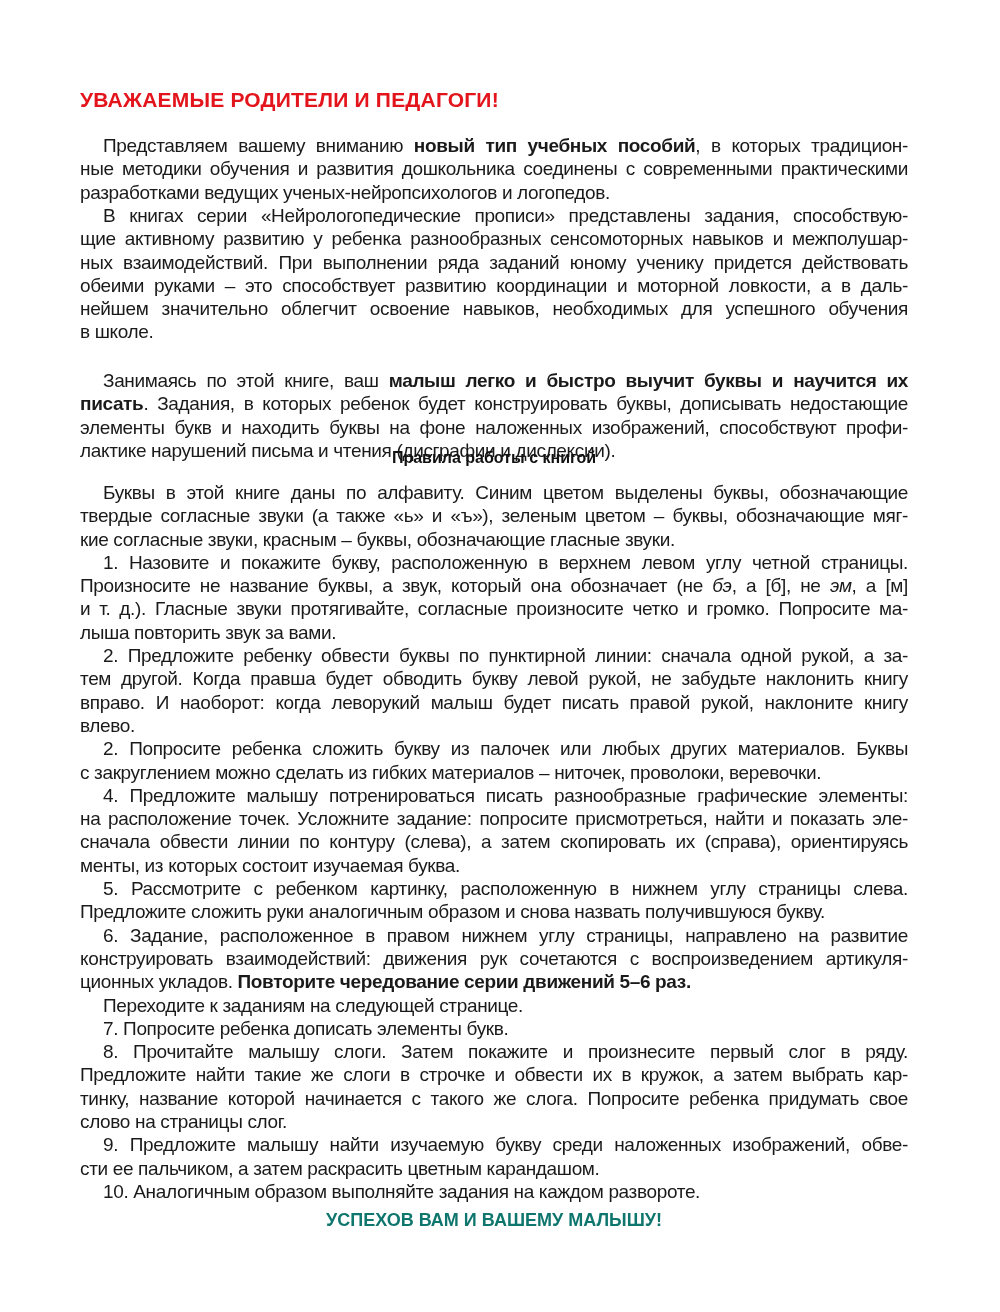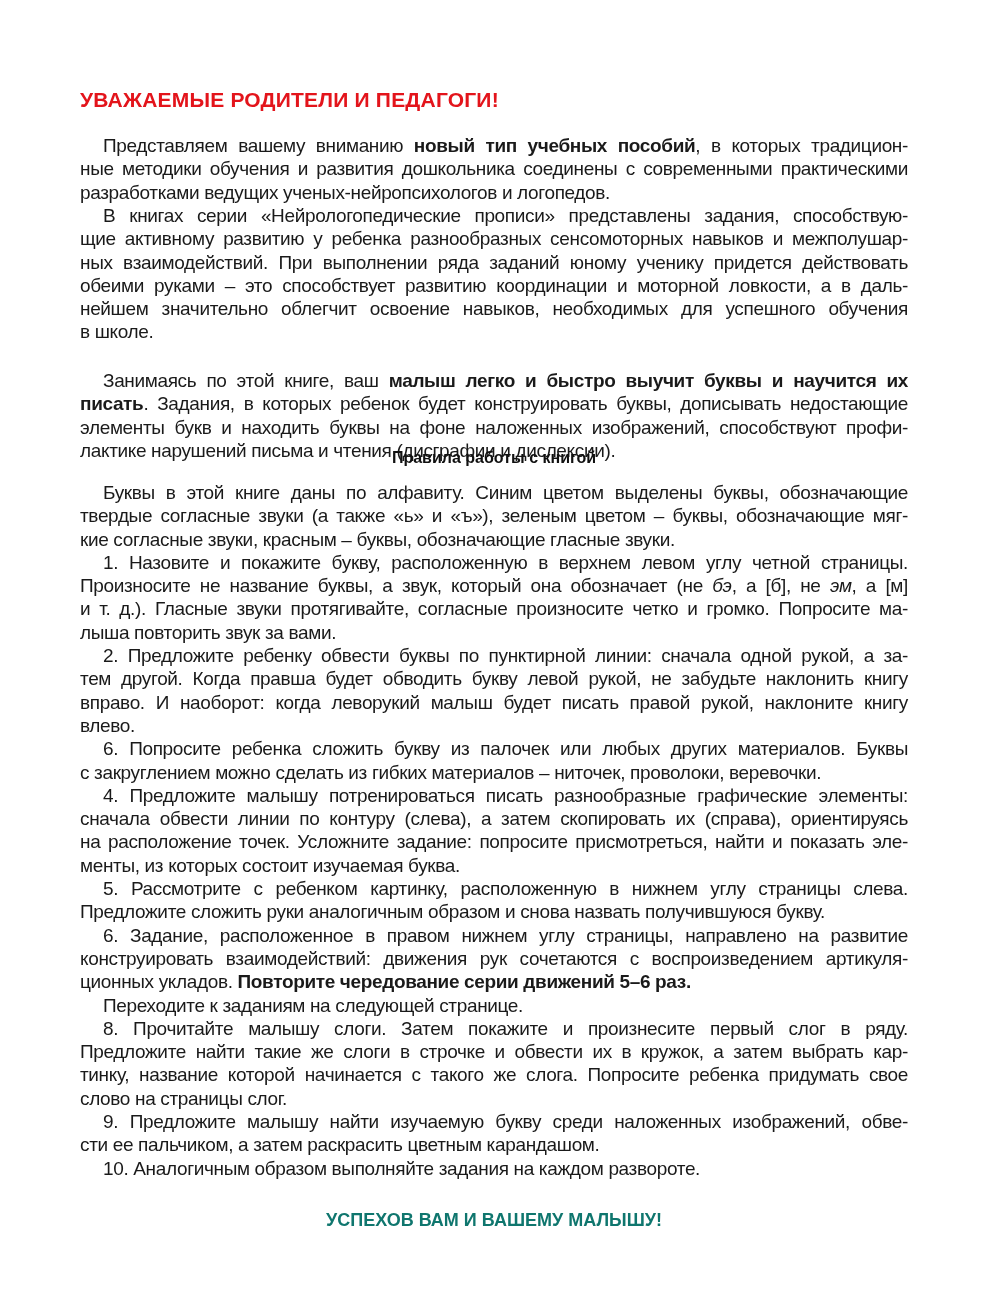--- a/index.html
+++ b/index.html
@@ -70,32 +70,33 @@
       <span class="line"><span>твердые согласные звуки (а также «ь» и «ъ»), зеленым цветом – буквы, обозначающие мяг-</span></span>
       <span class="line last"><span>кие согласные звуки, красным – буквы, обозначающие гласные звуки.</span></span>
       <span class="line indent"><span>1. Назовите и покажите букву, расположенную в верхнем левом углу четной страницы.</span></span>
       <span class="line"><span>Произносите не название буквы, а звук, который она обозначает (не </span><i>бэ</i><span>, а [б], не </span><i>эм</i><span>, а [м]</span></span>
       <span class="line"><span>и т. д.). Гласные звуки протягивайте, согласные произносите четко и громко. Попросите ма-</span></span>
       <span class="line last"><span>лыша повторить звук за вами.</span></span>
       <span class="line indent"><span>2. Предложите ребенку обвести буквы по пунктирной линии: сначала одной рукой, а за-</span></span>
       <span class="line"><span>тем другой. Когда правша будет обводить букву левой рукой, не забудьте наклонить книгу</span></span>
       <span class="line"><span>вправо. И наоборот: когда леворукий малыш будет писать правой рукой, наклоните книгу</span></span>
       <span class="line last"><span>влево.</span></span>
-      <span class="line indent"><span>6. Попросите ребенка сложить букву из палочек или любых других материалов. Буквы</span></span>
+      <span class="line indent"><span>2. Попросите ребенка сложить букву из палочек или любых других материалов. Буквы</span></span>
       <span class="line last"><span>с закруглением можно сделать из гибких материалов – ниточек, проволоки, веревочки.</span></span>
       <span class="line indent"><span>4. Предложите малышу потренироваться писать разнообразные графические элементы:</span></span>
+      <span class="line"><span>на расположение точек. Усложните задание: попросите присмотреться, найти и показать эле-</span></span>
       <span class="line"><span>сначала обвести линии по контуру (слева), а затем скопировать их (справа), ориентируясь</span></span>
-      <span class="line"><span>на расположение точек. Усложните задание: попросите присмотреться, найти и показать эле-</span></span>
       <span class="line last"><span>менты, из которых состоит изучаемая буква.</span></span>
       <span class="line indent"><span>5. Рассмотрите с ребенком картинку, расположенную в нижнем углу страницы слева.</span></span>
       <span class="line last"><span>Предложите сложить руки аналогичным образом и снова назвать получившуюся букву.</span></span>
       <span class="line indent"><span>6. Задание, расположенное в правом нижнем углу страницы, направлено на развитие</span></span>
       <span class="line"><span>конструировать взаимодействий: движения рук сочетаются с воспроизведением артикуля-</span></span>
       <span class="line last"><span>ционных укладов. </span><b>Повторите чередование серии движений 5–6 раз.</b></span>
       <span class="line indent last"><span>Переходите к заданиям на следующей странице.</span></span>
+      <span class="line indent last"><span>7. Попросите ребенка дописать элементы букв.</span></span>
       <span class="line indent"><span>8. Прочитайте малышу слоги. Затем покажите и произнесите первый слог в ряду.</span></span>
       <span class="line"><span>Предложите найти такие же слоги в строчке и обвести их в кружок, а затем выбрать кар-</span></span>
       <span class="line"><span>тинку, название которой начинается с такого же слога. Попросите ребенка придумать свое</span></span>
       <span class="line last"><span>слово на страницы слог.</span></span>
       <span class="line indent"><span>9. Предложите малышу найти изучаемую букву среди наложенных изображений, обве-</span></span>
       <span class="line last"><span>сти ее пальчиком, а затем раскрасить цветным карандашом.</span></span>
       <span class="line indent last"><span>10. Аналогичным образом выполняйте задания на каждом развороте.</span></span>
     </div>
 
   <div class="footer">УСПЕХОВ ВАМ И ВАШЕМУ МАЛЫШУ!</div>

